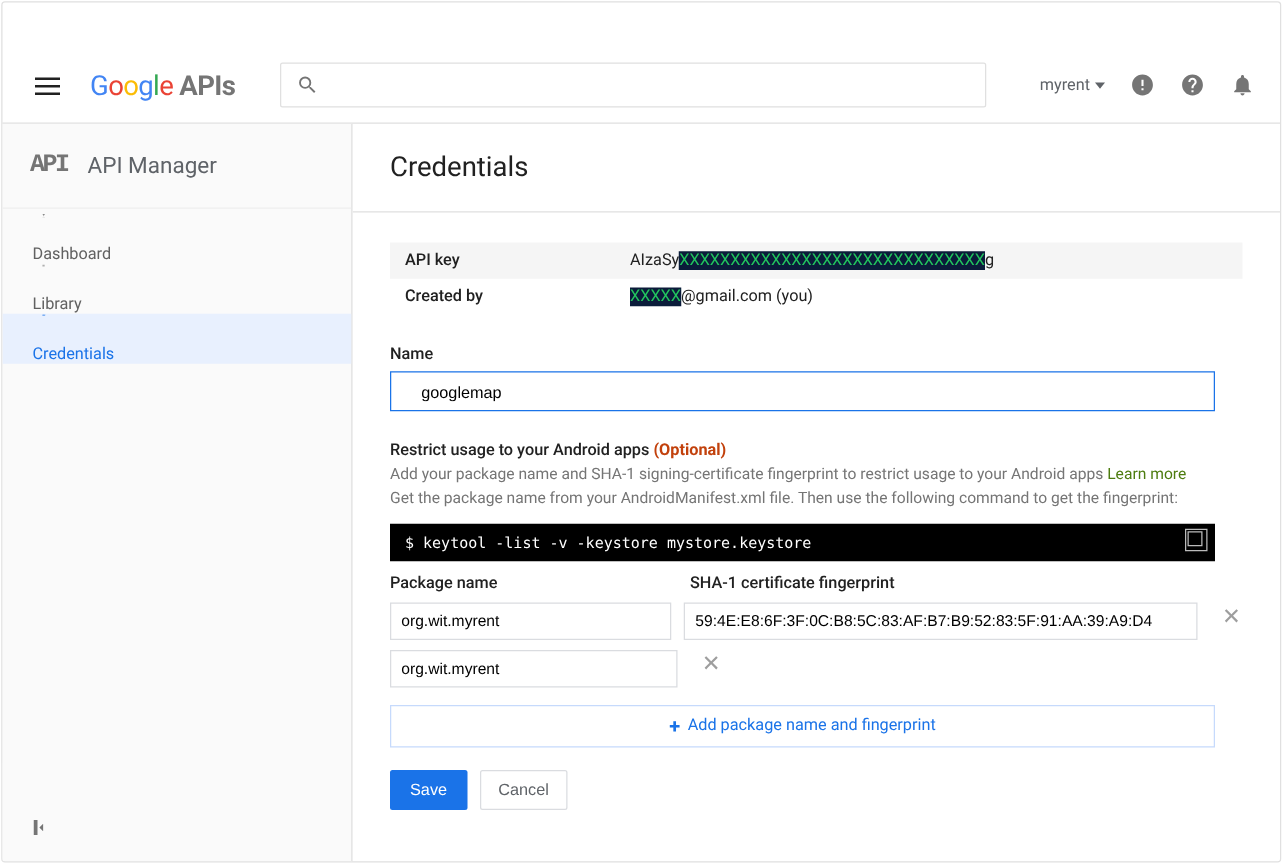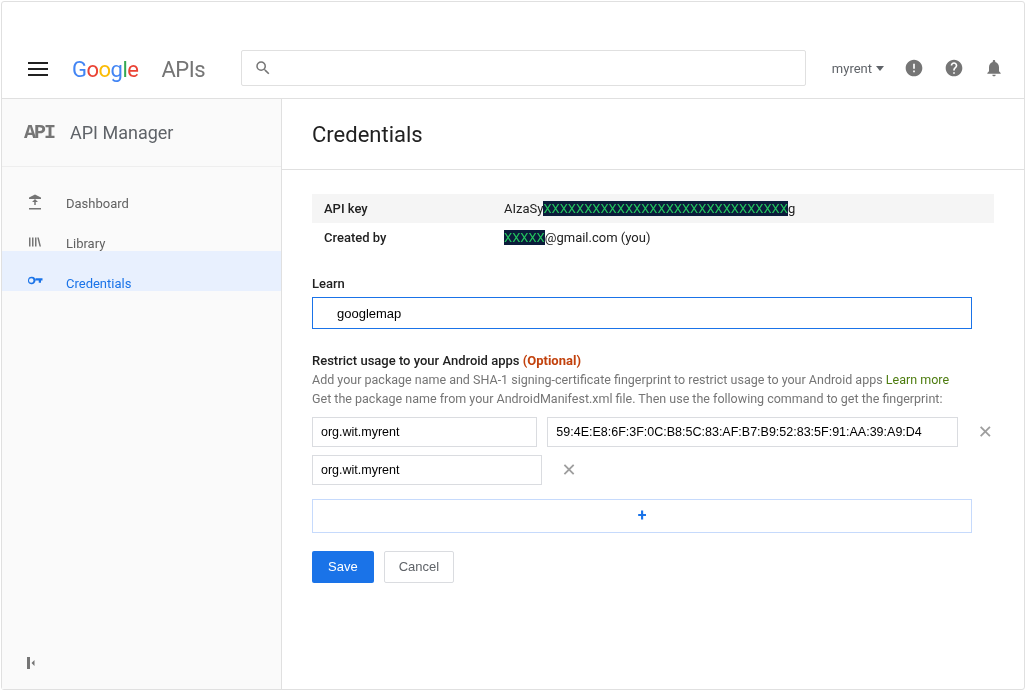--- a/index.html
+++ b/index.html
@@ -3,34 +3,34 @@
 <meta charset="utf-8">
 <style>
   * { box-sizing: border-box; margin: 0; padding: 0; }
   body { font-family: Roboto, Arial, sans-serif; font-size: 13px; color: #212121; background: #fff; width: 1026px; height: 691px; overflow: hidden; }
   .frame { border: 1px solid #e0e0e0; border-radius: 3px; width: 1024px; height: 689px; margin: 1px; display: flex; flex-direction: column; }
   .topbar { height: 97px; display: flex; align-items: flex-end; padding: 0 20px 18px 26px; border-bottom: 1px solid #e0e0e0; gap: 16px; position: relative; }
   .hamburger { width: 20px; height: 14px; cursor: pointer; display: flex; flex-direction: column; justify-content: space-between; margin-bottom: 4px; }
   .hamburger div { height: 2px; background: #212121; }
   .logo { font-size: 22px; letter-spacing: -0.5px; margin-bottom: -2px; margin-left: 8px; }
   .g1 { color:#4285F4 } .g2 { color:#EA4335 } .g3 { color:#FBBC05 } .g4 { color:#4285F4 } .g5 { color:#34A853 } .g6 { color:#EA4335 }
-  .apis { color:#757575; font-weight: 400; margin-left: 18px; font-size: 22px; letter-spacing: -0.5px; }
+  .apis { color:#757575; font-weight: 700; margin-left: 0; font-size: 22px; letter-spacing: -0.5px; }
   .searchbox { flex: 0 0 565px; height: 36px; border: 1px solid #e0e0e0; border-radius: 2px; display: flex; align-items: center; padding: 0 12px; margin-left: 20px; margin-bottom: -6px; }
   .searchbox svg { fill: #757575; }
   .topbar-right { margin-left: auto; display: flex; align-items: center; gap: 20px; margin-bottom: 2px; }
   .account { color: #5f6368; font-size: 13px; display: flex; align-items: center; gap: 4px; cursor: pointer; }
   .caret { width:0;height:0;border-left:4px solid transparent;border-right:4px solid transparent;border-top:5px solid #5f6368; }
   .top-icon { width: 20px; height: 20px; fill: #757575; cursor: pointer; }
   .content-wrap { flex: 1; display: flex; overflow: hidden; }
   .sidebar { width: 280px; background: #fafafa; border-right: 1px solid #e0e0e0; display: flex; flex-direction: column; position: relative; }
   .side-head { height: 68px; display: flex; align-items: center; padding-left: 22px; gap: 16px; border-bottom: 1px solid #eee; }
   .api-logo { font-family: 'Courier New', monospace; font-weight: bold; color: #757575; font-size: 20px; letter-spacing: -2px; }
   .side-title { color: #5f6368; font-size: 18px; }
   .nav { padding-top: 4px; }
-  .nav-item { height: 40px; display: flex; align-items: flex-end; padding-left: 24px; gap: 22px; color: #616161; cursor: pointer; }
+  .nav-item { height: 40px; display: flex; align-items: flex-start; padding-left: 24px; gap: 22px; color: #616161; cursor: pointer; flex-direction: column; }
   .nav-item svg { width: 18px; height: 18px; fill: #757575; }
   .nav-item.active { background: #e8f0fe; color: #1a73e8; }
   .nav-item.active svg { fill: #1a73e8; }
   .collapse-btn { position: absolute; bottom: 14px; left: 22px; cursor: pointer; }
   .collapse-btn svg { width: 18px; height: 18px; fill: #757575; }
   .main { flex: 1; overflow: auto; }
   .page-title { font-size: 22px; color: #212121; padding: 23px 0 22px 30px; border-bottom: 1px solid #e0e0e0; }
   .body { padding: 24px 30px 20px 30px; }
   .kv-table { width: 100%; border-collapse: collapse; margin-bottom: 24px; }
   .kv-table td { padding: 7px 12px; font-size: 13px; }
@@ -40,21 +40,21 @@
   .section-label { font-weight: 500; margin-bottom: 6px; }
   .name-input { width: 660px; height: 32px; border: 1px solid #1a73e8; padding: 0 24px; font-size: 13px; outline: none; }
   .restrict-block { margin-top: 24px; }
   .restrict-head { font-weight: 500; }
   .optional { color: #c2410c; font-weight: 700; margin-top: 10px; }
   .restrict-desc { color: #757575; font-size: 12.5px; line-height: 1.5; margin-top: 3px; }
   .learn { color: #4d7c0f; cursor: pointer; }
   .codebox { background: #000; color: #fff; font-family: 'Menlo','Consolas',monospace; font-size: 12px; padding: 8px 12px; margin-top: 10px; position: relative; width: 660px; }
   .copy-btn { position:absolute; right:6px; top:4px; width:18px; height:18px; border:1px solid #bbb; background:#000; cursor:pointer; }
   .copy-btn::before { content:''; position:absolute; width:10px;height:10px;border:1px solid #bbb; left:1px; top:1px; background:#000;}
-  .pkg-row { display: flex; gap: 10px; align-items: center; margin-top: 8px; }
+  .pkg-row { display: flex; gap: 10px; align-items: flex-start; margin-top: 8px; }
   .pkg-head { display: flex; gap: 10px; margin-top: 10px; }
   .pkg-head .col1 { width: 230px; font-weight: 500; }
   .pkg-head .col2 { font-weight: 500; }
   .pkg-input1 { width: 230px; height: 30px; border: 1px solid #dadce0; padding: 0 8px; font-size: 12.5px; }
   .pkg-input2 { width: 420px; height: 30px; border: 1px solid #dadce0; padding: 0 8px; font-size: 12.5px; }
   .del-x { color: #9e9e9e; font-size: 18px; cursor: pointer; width: 18px; text-align: center; margin-left: 8px; }
   .add-btn { width: 660px; height: 34px; border: 1px solid #c6dafc; color: #1a73e8; background: #fff; display:flex; align-items:center; justify-content:center; gap:6px; cursor:pointer; margin-top: 14px; font-size: 13px; }
   .note { color: #757575; margin-top: 28px; font-size: 13px; }
   .btn-row { display: flex; gap: 10px; margin-top: 18px; }
   .btn-primary { background: #1a73e8; color: #fff; border: none; height: 32px; padding: 0 16px; cursor: pointer; font-size: 13px; border-radius: 2px; }
@@ -137,43 +137,52 @@
             <td>API key</td>
             <td><span>AIzaSy</span><span class="redact">XXXXXXXXXXXXXXXXXXXXXXXXXXXXXX</span><span>g</span></td>
           </tr>
           <tr>
             <td>Created by</td>
             <td><span class="redact">XXXXX</span><span>@gmail.com (you)</span></td>
           </tr>
         </tbody>
           </table>
 
-        <div class="section-label">Learn</div>
+        <div class="section-label">Name</div>
         <input class="name-input" type="text" value="googlemap" style="">
 
         <div class="restrict-block">
           <div>
             <span class="restrict-head">Restrict usage to your Android apps</span>
             <span class="optional">(Optional)</span>
           </div>
           <div class="restrict-desc">
             <span>Add your package name and SHA-1 signing-certificate fingerprint to restrict usage to your Android apps </span><span class="learn">Learn more</span><br>
             <span>Get the package name from your AndroidManifest.xml file. Then use the following command to get the fingerprint:</span>
+          </div>
+          <div class="codebox">
+            <span>$ keytool -list -v -keystore mystore.keystore</span>
+            <div class="copy-btn"></div>
+          </div>
+          <div class="pkg-head">
+            <div class="col1">Package name</div>
+            <div class="col2">SHA-1 certificate fingerprint</div>
           </div>
           <div class="pkg-row">
             <input class="pkg-input1" value="org.wit.myrent" style="">
             <input class="pkg-input2" value="59:4E:E8:6F:3F:0C:B8:5C:83:AF:B7:B9:52:83:5F:91:AA:39:A9:D4" style="">
             <span class="del-x">✕</span>
           </div>
           <div class="pkg-row">
             <input class="pkg-input1" value="org.wit.myrent" style="">
             <span class="del-x">✕</span>
           </div>
           <div class="add-btn">
             <span style="font-size:16px;font-weight:bold">+</span>
+            <span>Add package name and fingerprint</span>
           </div>
         </div>
 
 
         <div class="btn-row">
           <button class="btn-primary">Save</button>
           <button class="btn-secondary">Cancel</button>
         </div>
       </div>
     </div>

